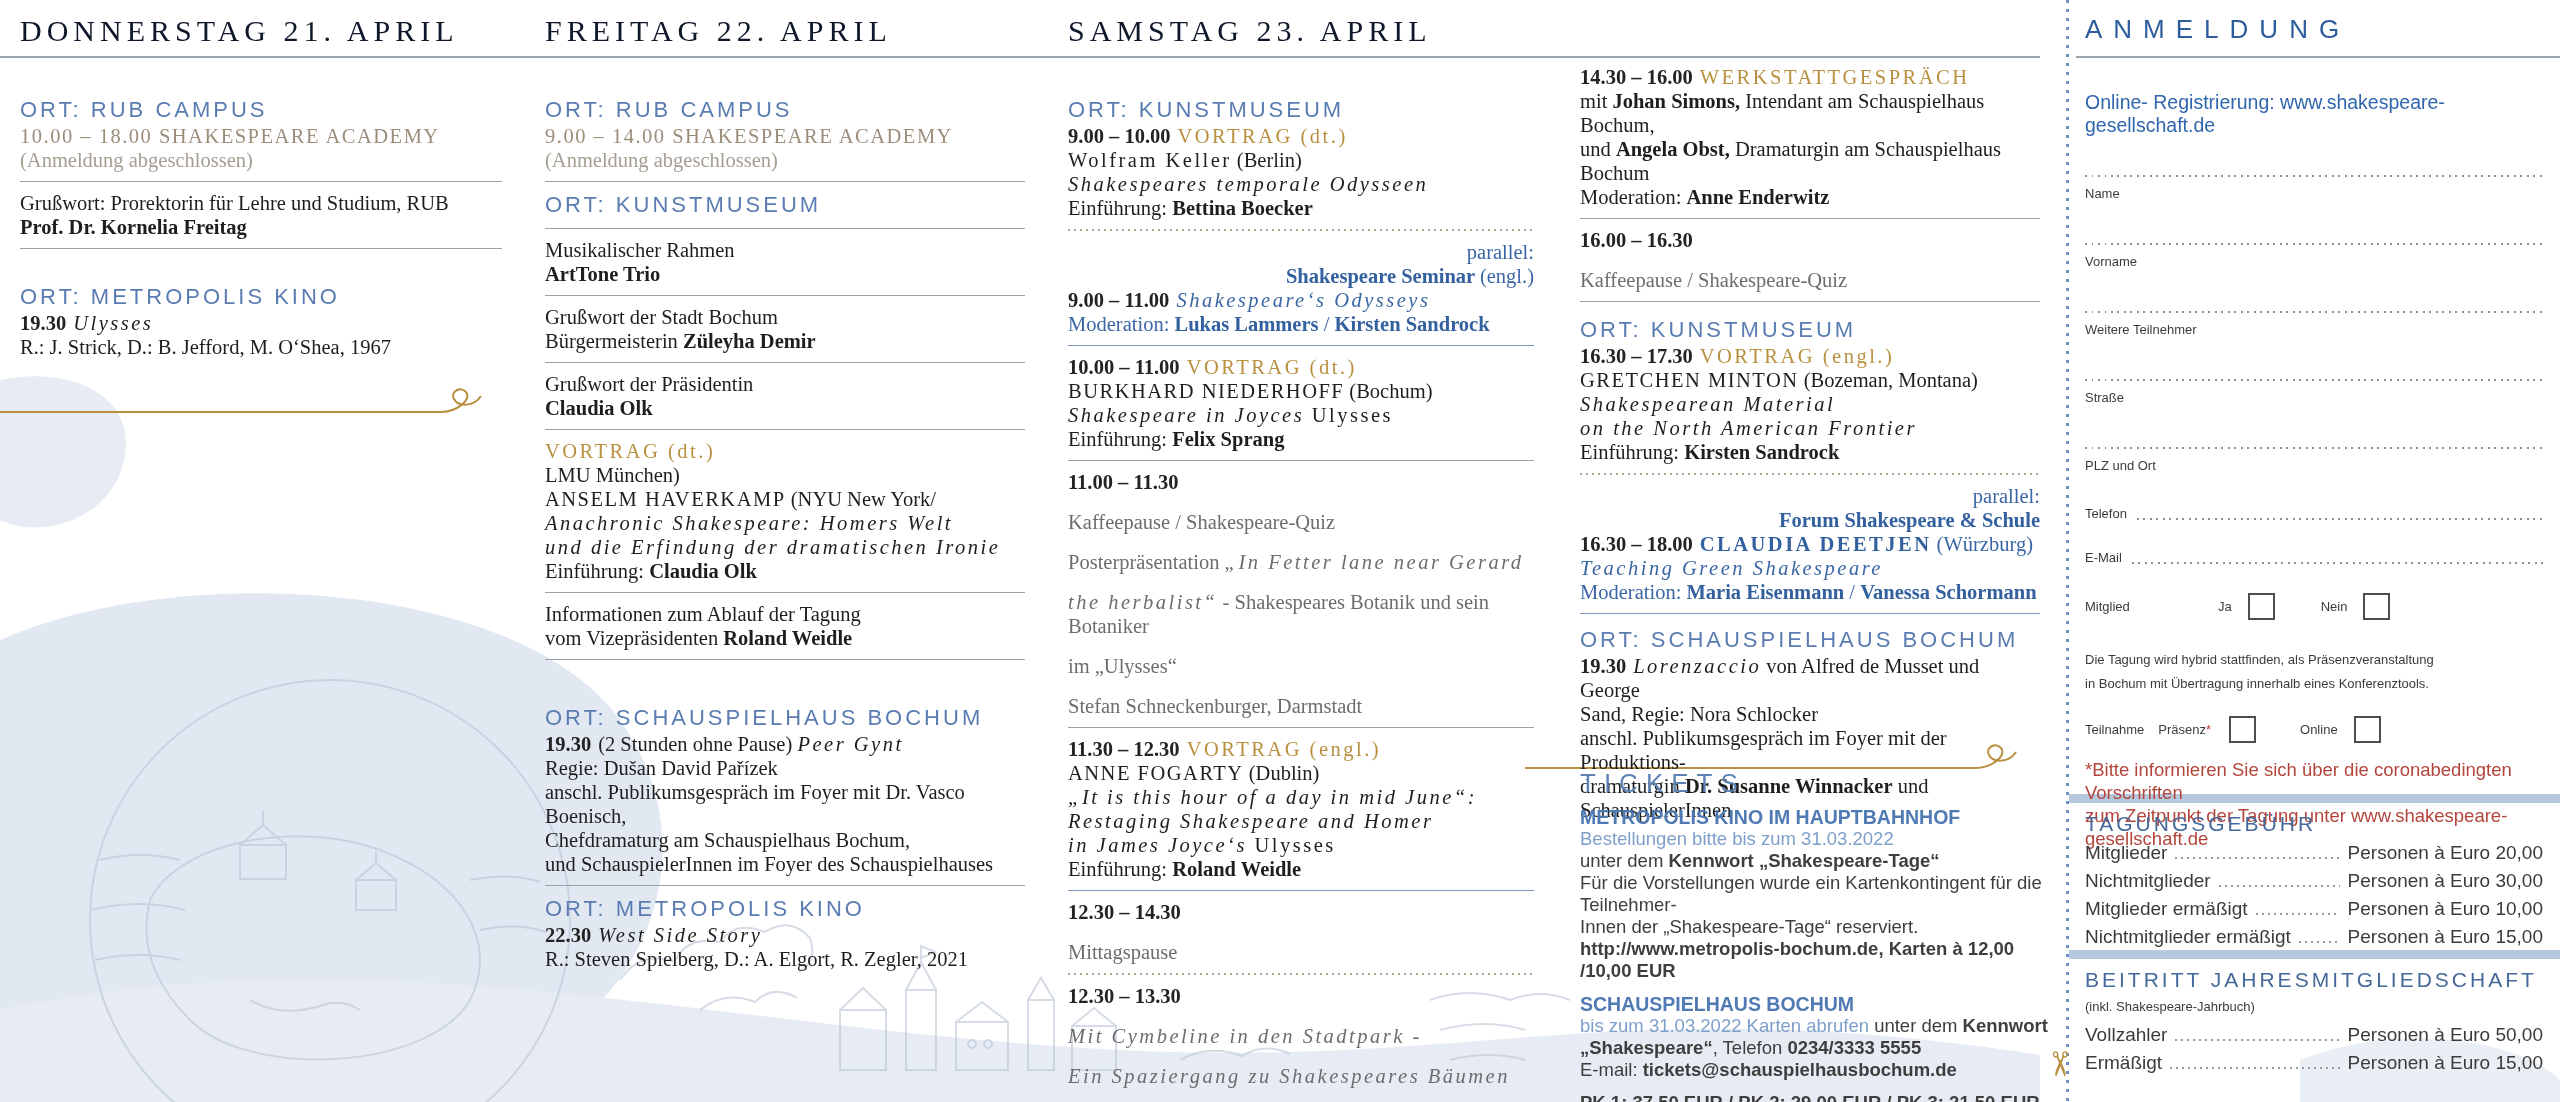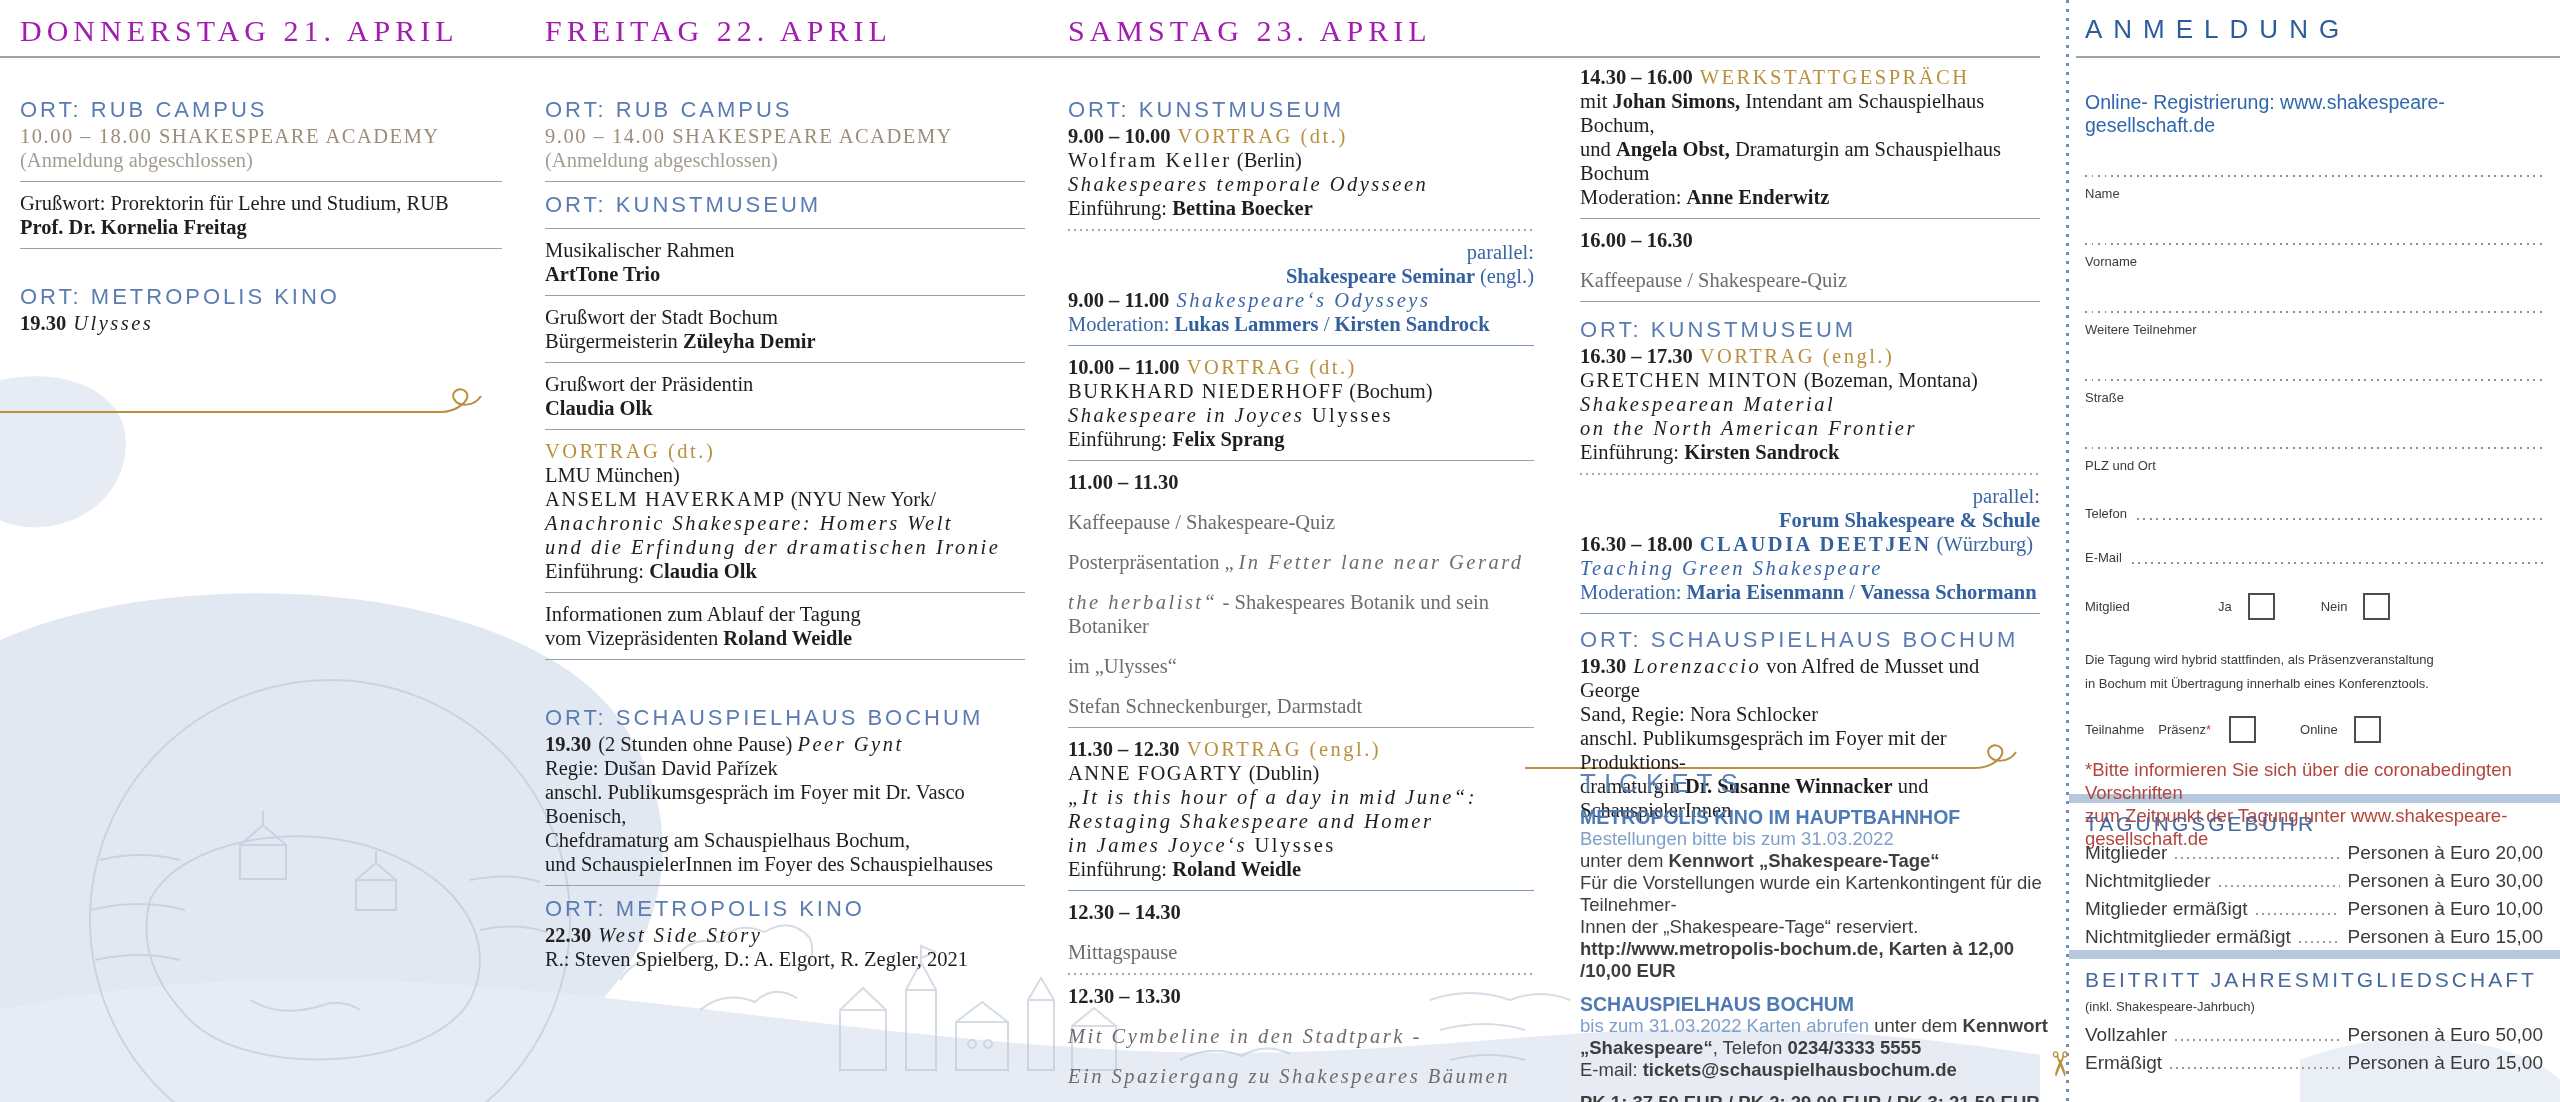--- a/index.html
+++ b/index.html
@@ -17,21 +17,21 @@
   .swirl{position:absolute;height:40px;}
   .band{position:absolute;left:2069px;width:491px;height:9px;background:#b5c8de;}
   
   .col{position:absolute;top:0;}
   #col1{left:20px;width:482px;}
   #col2{left:545px;width:480px;}
   #col3{left:1068px;width:466px;}
   #col4{left:1580px;width:460px;padding-top:65px;}
   #col5{left:2085px;width:458px;}
   
-  .day{font-size:30px;letter-spacing:5px;color:#a21caf;margin-top:14px;white-space:nowrap;}
+  .day{font-size:30px;letter-spacing:5px;color:#0f172a;margin-top:14px;white-space:nowrap;}
   .ort{font-family:"Liberation Sans",sans-serif;font-size:22px;letter-spacing:3px;
        color:#5a7cb2;line-height:28px;white-space:nowrap;}
   .ln{font-size:20.5px;line-height:24px;}
   .tm{font-weight:bold;color:#232323;margin-right:7px;}
   .goldc{color:#b8903f;letter-spacing:2.5px;}
   .taupe{color:#9c8d7b;letter-spacing:1.5px;}
   .fade{color:#a59d92;}
   .it{font-style:italic;letter-spacing:2.5px;}
   .sp{letter-spacing:2.5px;}
   .caps{letter-spacing:1.5px;}
@@ -141,20 +141,21 @@
   </div>
   <div class="rule"></div>
   <div>
     <div class="ln">Grußwort: Prorektorin für Lehre und Studium, RUB</div>
     <div class="ln b">Prof. Dr. Kornelia Freitag</div>
   </div>
   <div class="rule"></div>
   <div class="gap34">
     <div class="ort">ORT: METROPOLIS KINO</div>
     <div class="ln"><span class="tm">19.30</span><span class="it">Ulysses</span></div>
+    <div class="ln">R.: J. Strick, D.: B. Jefford, M. O‘Shea, 1967</div>
   </div>
 </div>
 
 <div class="col" id="col2">
   <div class="day">FREITAG 22. APRIL</div>
   <div class="sec1">
     <div class="ort">ORT: RUB CAMPUS</div>
     <div class="ln taupe">9.00 – 14.00 SHAKESPEARE ACADEMY</div>
     <div class="ln fade">(Anmeldung abgeschlossen)</div>
   </div>

